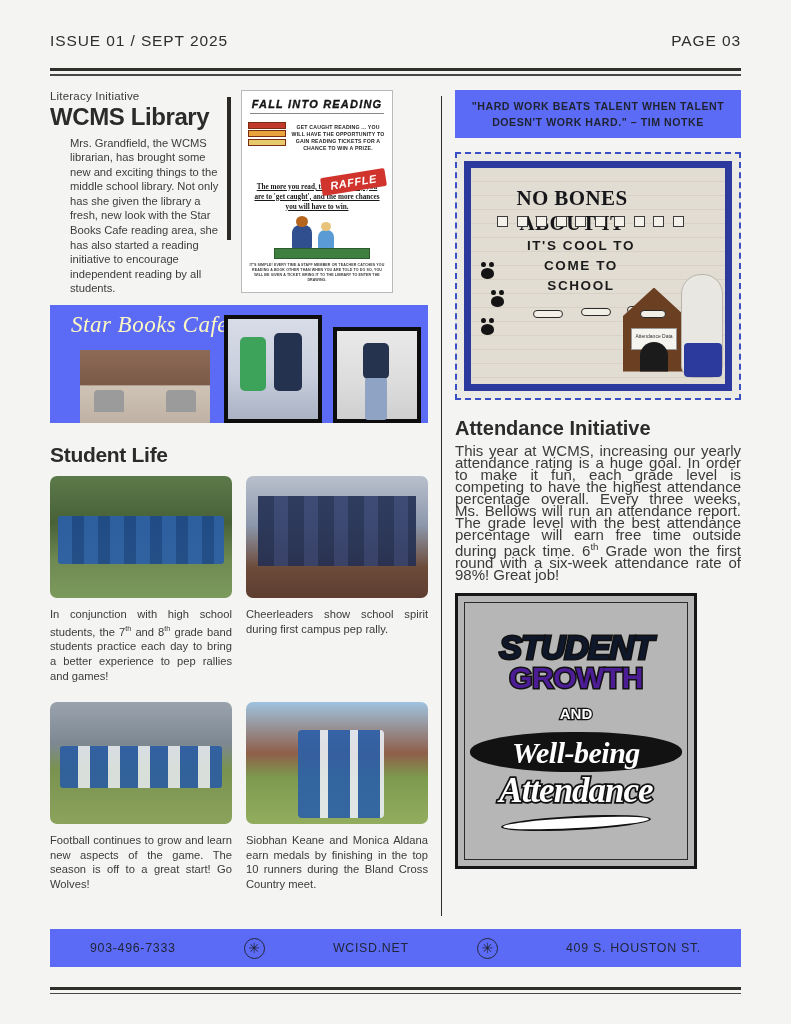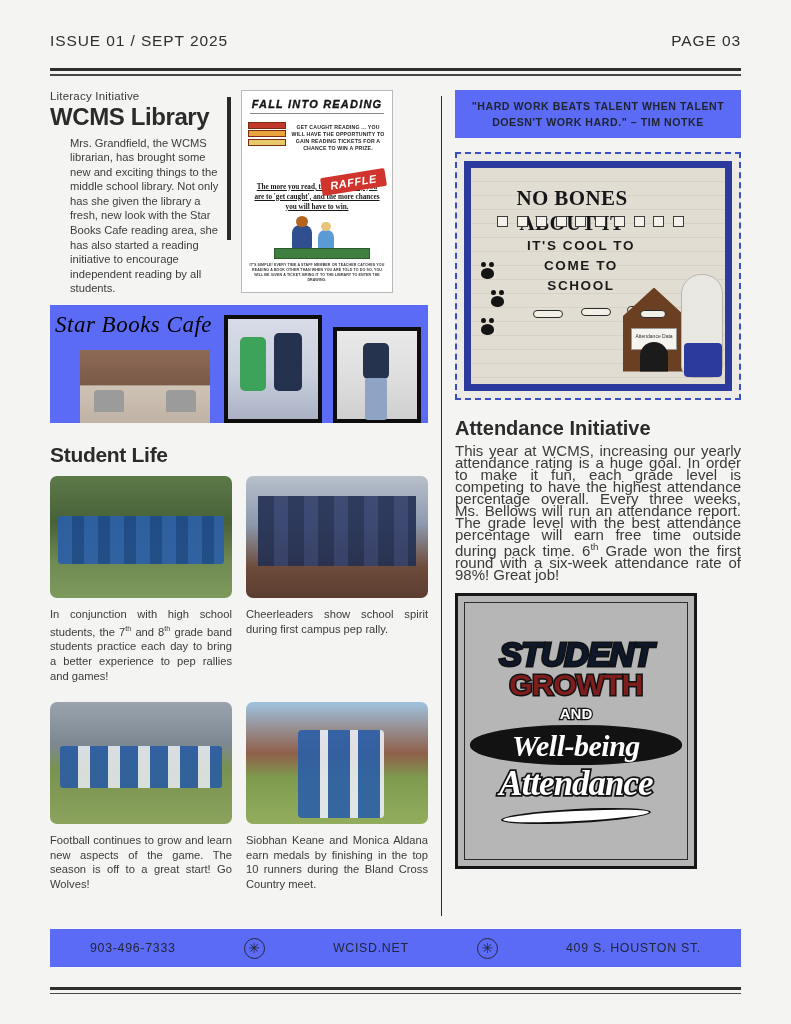--- a/index.html
+++ b/index.html
@@ -115,23 +115,23 @@
     font-size: 3.6px; line-height: 5px; color: #3a3a3a; text-align: center;
     letter-spacing: 0.1px; margin-top: 2px; font-weight: 700;
   }
 
   
   .collage {
     margin-top: 9px; height: 118px; background: #5b6bf5;
     position: relative; overflow: hidden;
   }
   .cafe-script {
-    position: absolute; left: 5px; top: 7px;
+    position: absolute; left: 21px; top: 7px;
     font-family: "Liberation Serif", serif; font-style: italic;
-    font-size: 23px; color: #000000; letter-spacing: 0.5px;
+    font-size: 23px; color: #fef9c3; letter-spacing: 0.5px;
   }
   .cafe-room {
     position: absolute; left: 30px; top: 45px; width: 130px; height: 73px;
     background: linear-gradient(180deg,#8d6a56 0%,#7b5a48 48%,#cfc3b6 49%,#bfb2a4 100%);
   }
   .cafe-room::after {
     content:""; position:absolute; left:14px; top:40px; width:30px; height:22px;
     background:#9b9b9b; border-radius:4px 4px 0 0;
     box-shadow: 72px 0 0 #9b9b9b;
   }
@@ -300,26 +300,26 @@
   .pg-inner {
     width:100%; height:100%; border: 1.5px solid #2a2a2a; position: relative;
     display:flex; flex-direction:column; align-items:center; justify-content:center;
     text-align:center; overflow:hidden;
   }
   .pg-1 {
     font-size: 34px; font-weight: 700; color:#0f172a; letter-spacing:-1px;
     -webkit-text-stroke: 3px #111; paint-order: stroke fill; line-height: 31px; font-style: italic;
   }
   .pg-2 {
-    font-size: 30px; font-weight: 700; color:#7f1d1d; letter-spacing:-0.5px;
+    font-size: 30px; font-weight: 700; color:#4c1d95; letter-spacing:-0.5px;
     -webkit-text-stroke: 3px #111; paint-order: stroke fill; line-height: 30px;
   }
   .pg-and {
     font-size: 15px; font-weight: 700; color:#fff;
-    -webkit-text-stroke: 2.5px #111; paint-order: stroke fill; margin: 5px 0;
+    -webkit-text-stroke: 2.5px #111; paint-order: stroke fill; margin: 12px 0;
   }
   .pg-splat {
     width: 212px; background: #121212; border-radius: 48%;
     padding: 6px 0 4px; margin-top: -2px;
   }
   .pg-3 {
     font-family: "Liberation Serif", serif; font-style: italic; font-weight: 700;
     font-size: 30px; color: #fff; letter-spacing: -0.5px; line-height: 30px;
   }
   .pg-4 {

